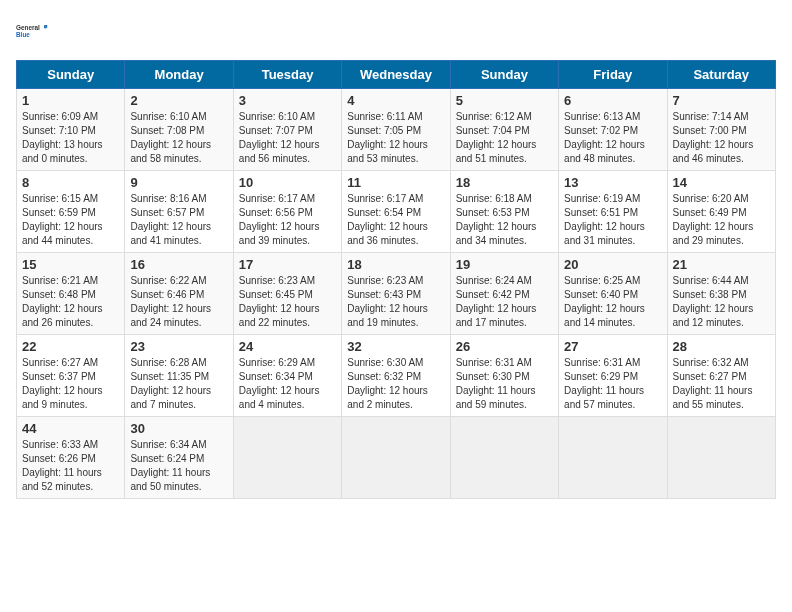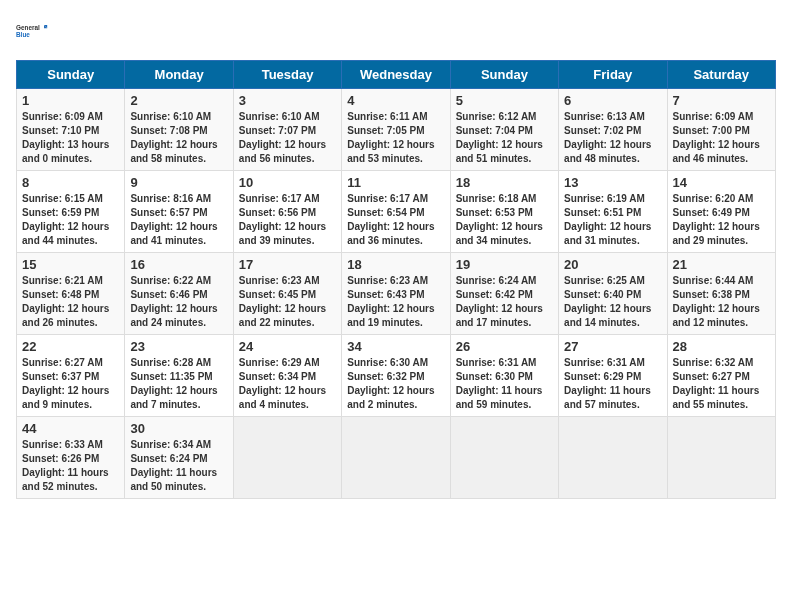--- a/index.html
+++ b/index.html
@@ -69,21 +69,20 @@
     .day-num {
       font-size: 13px;
       font-weight: bold;
       display: block;
       margin-bottom: 2px;
     }
     .day-info {
       font-size: 10px;
       line-height: 1.4;
       color: #333;
-      font-weight: bold;
     }
   </style>
 </head>
 <body>
 
 <div class="header">
   <div class="logo">
     <svg class="logo-icon" viewBox="0 0 80 45" width="80" height="45">
   <text x="0" y="18" font-size="16" font-weight="bold" fill="#333" font-family="Arial">General</text>
   <text x="0" y="36" font-size="16" font-weight="bold" fill="#1a6bbf" font-family="Arial">Blue</text>
@@ -148,21 +147,21 @@
         </td>
         <td>
           <span class="day-num">6</span>
           <div class="day-info">Sunrise: 6:13 AM
 Sunset: 7:02 PM
 Daylight: 12 hours
 and 48 minutes.</div>
         </td>
         <td>
           <span class="day-num">7</span>
-          <div class="day-info">Sunrise: 6:09 AM
+          <div class="day-info">Sunrise: 7:14 AM
 Sunset: 7:00 PM
 Daylight: 12 hours
 and 46 minutes.</div>
         </td>
       </tr>
       <tr>
         <td>
           <span class="day-num">8</span>
           <div class="day-info">Sunrise: 6:15 AM
 Sunset: 6:59 PM
@@ -279,21 +278,21 @@
 and 7 minutes.</div>
         </td>
         <td>
           <span class="day-num">24</span>
           <div class="day-info">Sunrise: 6:29 AM
 Sunset: 6:34 PM
 Daylight: 12 hours
 and 4 minutes.</div>
         </td>
         <td>
-          <span class="day-num">34</span>
+          <span class="day-num">32</span>
           <div class="day-info">Sunrise: 6:30 AM
 Sunset: 6:32 PM
 Daylight: 12 hours
 and 2 minutes.</div>
         </td>
         <td>
           <span class="day-num">26</span>
           <div class="day-info">Sunrise: 6:31 AM
 Sunset: 6:30 PM
 Daylight: 11 hours

